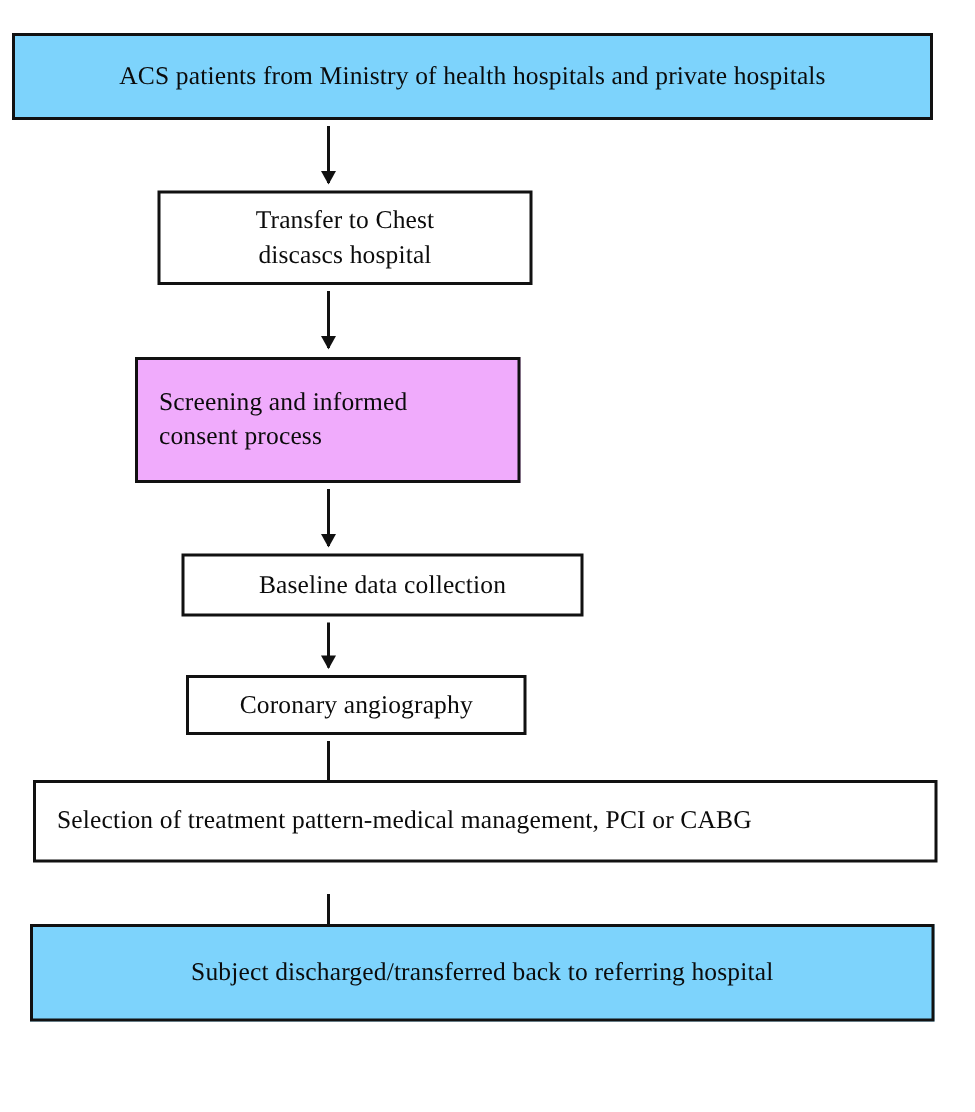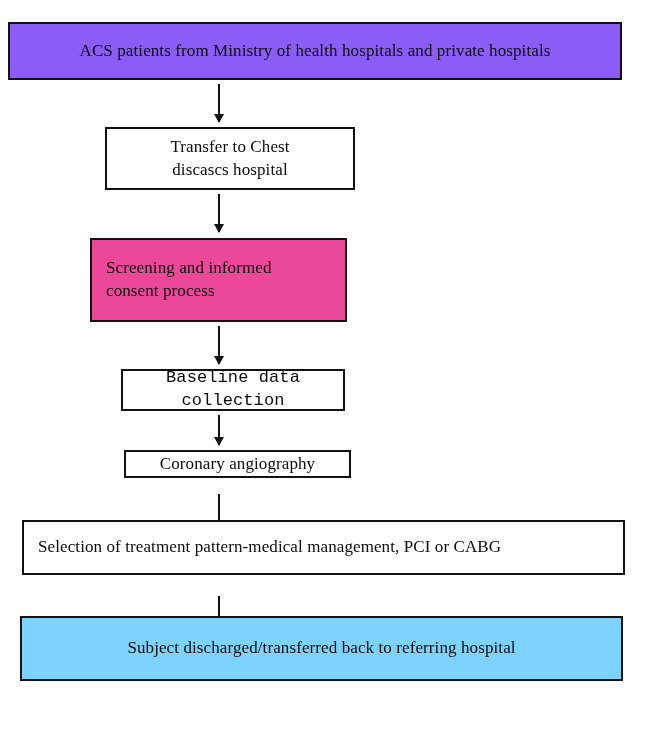--- a/index.html
+++ b/index.html
@@ -69,35 +69,35 @@
 </head>
 <body>
 
 <div id="flowchart">
     <div class="arrow" style="left: 218px; top: 84px; height: 38px; background: rgb(17, 17, 17);"></div>
     <div class="arrow" style="left: 218px; top: 194px; height: 38px; background: rgb(17, 17, 17);"></div>
     <div class="arrow" style="left: 218px; top: 326px; height: 38px; background: rgb(17, 17, 17);"></div>
     <div class="arrow" style="left: 218px; top: 415px; height: 30px; background: rgb(17, 17, 17);"></div>
     <div class="arrow" style="left: 218px; top: 494px; height: 38px; background: rgb(17, 17, 17);"></div>
     <div class="arrow" style="left: 218px; top: 596px; height: 52px; background: rgb(17, 17, 17);"></div>
-    <div class="node center" style="left: 8px; top: 22px; width: 614px; height: 58px; border-color: rgb(17, 17, 17); background: #8b5cf6;">
+    <div class="node center" style="left: 8px; top: 22px; width: 614px; height: 58px; border-color: rgb(17, 17, 17); background: #7dd3fc;">
       <span class="txt" style="color: rgb(11, 11, 11);">ACS patients from Ministry of health hospitals and private hospitals</span>
     </div>
     <div class="node center" style="left: 105px; top: 127px; width: 250px; height: 63px; border-color: rgb(17, 17, 17); background: rgb(255, 255, 255);">
       <span class="txt" style="color: rgb(11, 11, 11);">Transfer to Chest
 discascs hospital</span>
     </div>
-    <div class="node leftalign" style="left: 90px; top: 238px; width: 257px; height: 84px; border-color: rgb(17, 17, 17); background: #ec4899;">
+    <div class="node leftalign" style="left: 90px; top: 238px; width: 257px; height: 84px; border-color: rgb(17, 17, 17); background: #f0abfc;">
       <span class="txt" style="color: rgb(11, 11, 11);">Screening and informed
 consent process</span>
     </div>
-    <div class="node center" style="left: 121px; top: 369px; width: 224px; height: 42px; border-color: rgb(17, 17, 17); background: rgb(255, 255, 255); font-family: Liberation Mono, monospace;">
+    <div class="node center" style="left: 121px; top: 369px; width: 268px; height: 42px; border-color: rgb(17, 17, 17); background: rgb(255, 255, 255);">
       <span class="txt" style="color: rgb(11, 11, 11);">Baseline data collection</span>
     </div>
-    <div class="node center" style="left: 124px; top: 450px; width: 227px; height: 28px; border-color: rgb(17, 17, 17); background: rgb(255, 255, 255);">
+    <div class="node center" style="left: 124px; top: 450px; width: 227px; height: 40px; border-color: rgb(17, 17, 17); background: rgb(255, 255, 255);">
       <span class="txt" style="color: rgb(11, 11, 11);">Coronary angiography</span>
     </div>
     <div class="node leftalign" style="left: 22px; top: 520px; width: 603px; height: 55px; border-color: rgb(17, 17, 17); background: rgb(255, 255, 255);">
       <span class="txt" style="color: rgb(11, 11, 11);">Selection of treatment pattern-medical management, PCI or CABG</span>
     </div>
     <div class="node center" style="left: 20px; top: 616px; width: 603px; height: 65px; border-color: rgb(17, 17, 17); background: #7dd3fc;">
       <span class="txt" style="color: rgb(11, 11, 11);">Subject discharged/transferred back to referring hospital</span>
     </div>
   </div>
 

